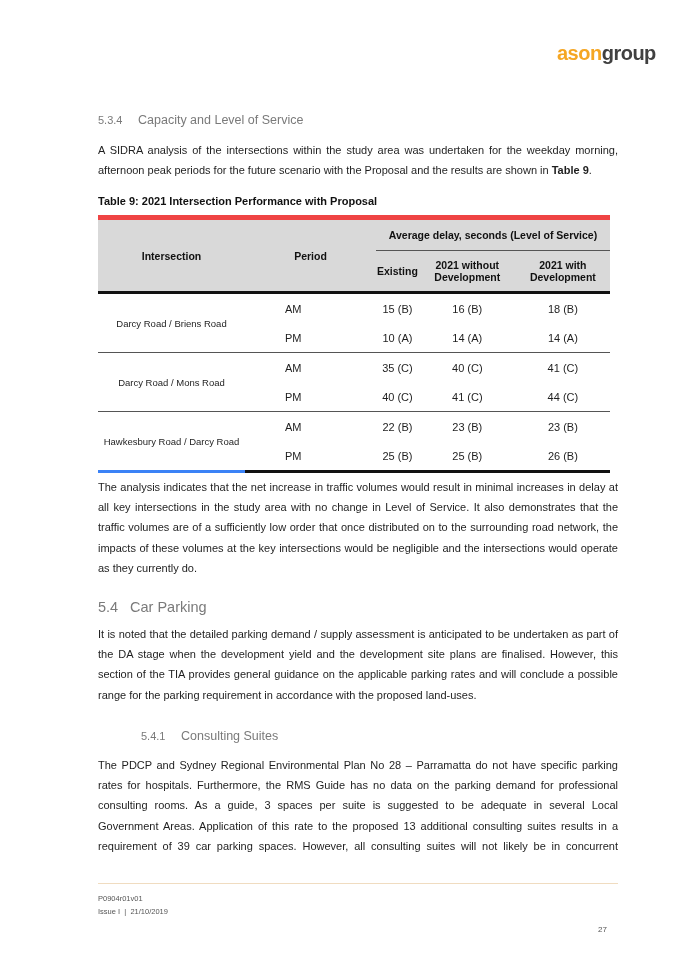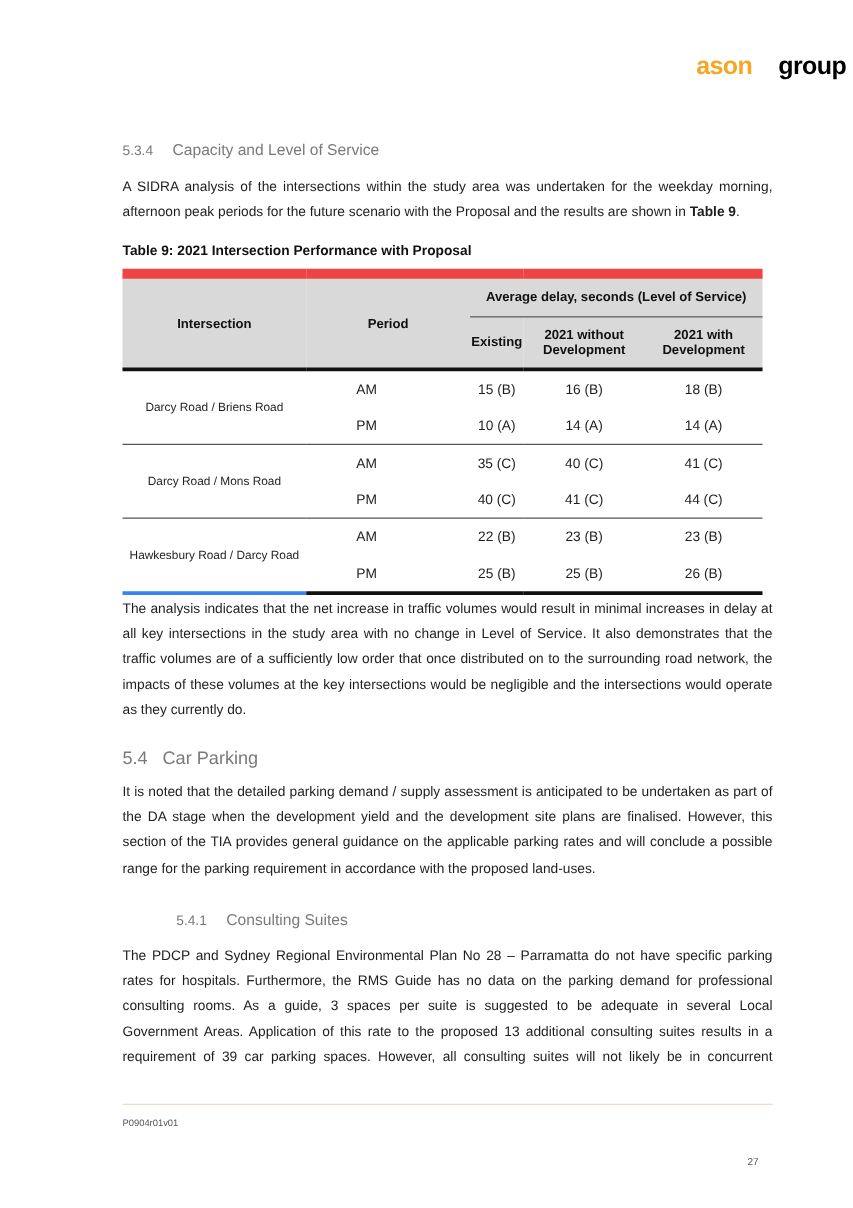--- a/index.html
+++ b/index.html
@@ -6,21 +6,21 @@
     body {
       width: 682px; height: 966px; position: relative; overflow: hidden;
       font-family: "Liberation Sans", sans-serif; color: #1a1a1a;
     }
     .logo {
       position: absolute; left: 525px; top: 42px;
       font-family: "Liberation Sans", sans-serif; font-weight: bold;
       font-size: 20px; letter-spacing: -0.5px;
     }
     .logo .a { color: #f5a623; margin-left: 32px; }
-    .logo .b { color: #000000; margin-left: 21px; }
+    .logo .b { color: #404040; }
 
     .h3 {
       position: absolute; left: 98px; font-size: 12.5px; color: #7a7a7a;
     }
     .h3 .num { font-size: 11px; display: inline-block; width: 40px; }
     .h2 {
       position: absolute; left: 98px; font-size: 14.5px; color: #7a7a7a;
     }
     .h2 .num { display: inline-block; width: 32px; }
 
@@ -36,21 +36,21 @@
     }
 
     table.perf {
       position: absolute; left: 98px; top: 215px; width: 512px;
       border-collapse: collapse; font-size: 11px;
     }
     table.perf th {
       background: #d9d9d9; font-weight: bold; color: #111; font-size: 10.5px;
       text-align: center; vertical-align: middle; line-height: 12px;
     }
-    table.perf thead tr:first-child th { border-top: 8px solid #ef4444; }
+    table.perf thead tr:first-child th { border-top: 5px solid #ef4444; }
     table.perf th.group { height: 28px; border-bottom: 1px solid #555; }
     table.perf th.sub { height: 38px; }
     table.perf thead tr:last-child th { border-bottom: 3px solid #111; }
     table.perf th.rowspan { border-bottom: 3px solid #111; }
     table.perf td {
       text-align: center; height: 27px; color: #1e1e1e; font-size: 11px;
     }
     table.perf td.inter { font-size: 9.5px; width: 145px; }
     table.perf td.period { width: 90px; text-align: left; padding-left: 40px; }
     table.perf tr.grp-end td { border-bottom: 1px solid #555; }
@@ -152,14 +152,15 @@
 
 <div class="h3" style="top:729px;margin-left:43px;">
   <span class="num">5.4.1</span><span>Consulting Suites</span>
 </div>
 
 <div class="para" style="top:755px; text-align-last: justify;">The PDCP and Sydney Regional Environmental Plan No 28 – Parramatta do not have specific parking rates for hospitals.  Furthermore, the RMS Guide has no data on the parking demand for professional consulting rooms. As a guide, 3 spaces per suite is suggested to be adequate in several Local Government Areas. Application of this rate to the proposed 13 additional consulting suites results in a requirement of 39 car parking spaces. However, all consulting suites will not likely be in concurrent</div>
 
 <div class="footer-line"></div>
 <div class="footer">
   <div>P0904r01v01</div>
+  <div style="white-space:pre;">Issue I  |  21/10/2019</div>
 </div>
 <div class="page-num">27</div>
 
 </body></html>

